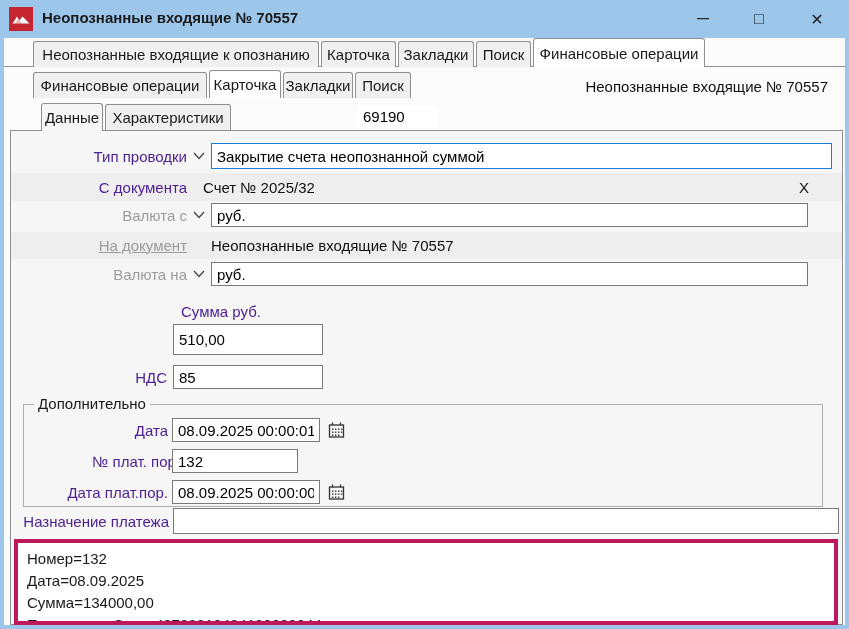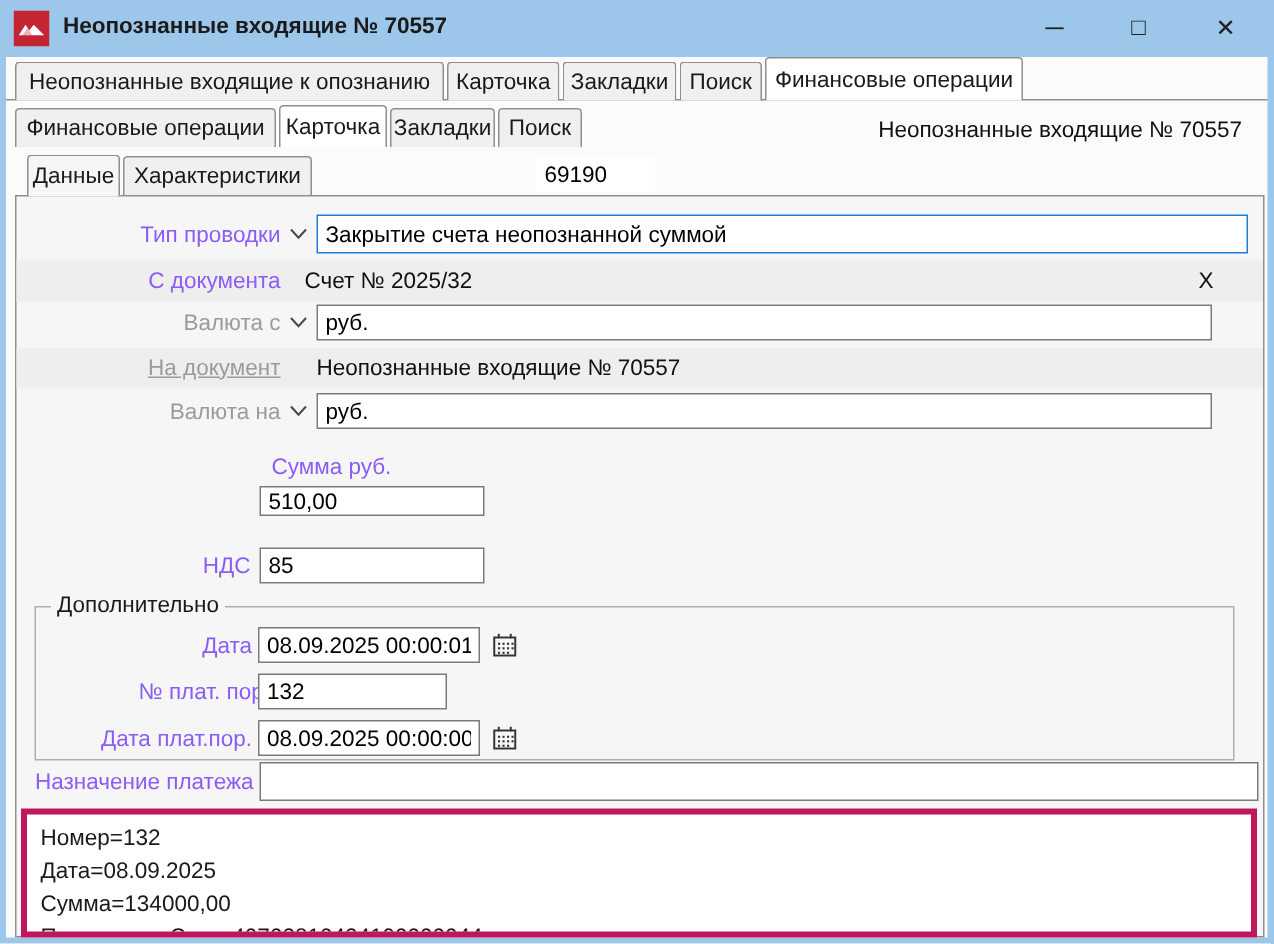--- a/index.html
+++ b/index.html
@@ -18,21 +18,21 @@
   .win-btn.min { left:685px; font-size:17px; }
   .win-btn.max { left:741px; font-size:16px; }
   .win-btn.close { left:799px; font-size:16px; }
 
   
   .client { position:absolute; left:4px; top:38px; width:841px; height:587px; background:#fbfbfb; }
 
   
   .tab { position:absolute; height:26px; background:#f0f0f0; border:1px solid #8f8f8f;
          border-bottom:none; border-radius:3px 3px 0 0; display:flex; align-items:center;
-         justify-content:center; padding:0 6px; white-space:nowrap; cursor:default; z-index:1; }
+         justify-content:center; padding:0 6px; white-space:nowrap; cursor:default; z-index:1;margin-left:23px; }
   .tab.active { background:#ffffff; z-index:3; }
 
   .tabline1 { position:absolute; left:4px; top:66px; width:841px; border-top:1px solid #8f8f8f; z-index:0; }
 
   .row1 { top:41px; }
   .row1.active { top:38px; height:29px; }
   .row2 { top:72px; }
   .row2.active { top:70px; height:28px; }
   .row3 { top:104px; }
   .row3.active { top:103px; height:28px; background:#f6f6f6; }
@@ -40,21 +40,21 @@
   .header-label { position:absolute; top:78px; right:21px; font-size:15px; color:#111; }
 
   .id-field { position:absolute; left:357px; top:105px; width:80px; height:23px; background:#fff;
               border:none; font:15px "Liberation Sans",sans-serif; padding:0 6px; }
 
   
   .page3 { position:absolute; left:10px; top:130px; width:833px; height:495px;
            background:#f6f6f6; border:1px solid #8f8f8f; z-index:2; }
 
   .flabel { position:absolute; height:26px; display:flex; align-items:center;
-            justify-content:flex-end; color:#8b5cf6; }
+            justify-content:flex-end; color:#4c1d95; }
   .flabel.gray { color:#9b9b9b; }
   .flabel.left { justify-content:flex-start; }
 
   .fvalue { position:absolute; height:26px; display:flex; align-items:center; color:#111; }
 
   .band { position:absolute; left:0; width:100%; height:28px; background:#eeeeee; }
 
   .tbox { position:absolute; background:#fff; border:1px solid #7a7a7a;
           font:15px "Liberation Sans",sans-serif; padding:0 5px; }
   .tbox.focus { border:1px solid #1a7fd4; }
@@ -146,21 +146,21 @@
 
     <div class="flabel gray" style="left:0; top:130px; width:176px;">Валюта на</div>
     <div class="dd-btn" style="left:178px; top:130px;">
       <svg width="12" height="8" viewBox="0 0 12 8">
           <polyline points="1,1 6,6.5 11,1" fill="none" stroke="#4a4a4a" stroke-width="1.4"></polyline>
         </svg>
     </div>
     <input class="tbox" style="left: 200px; top: 131px; width: 597px; height: 24px;" value="руб.">
 
     <div class="flabel left" style="left:170px; top:167px; width:120px;">Сумма руб.</div>
-    <input class="tbox" style="left: 162px; top: 193px; width: 150px; height: 20px;" value="510,00">
+    <input class="tbox" style="left: 162px; top: 193px; width: 150px; height: 31px;" value="510,00">
 
     <div class="flabel" style="left:0; top:233px; width:156px;">НДС</div>
     <input class="tbox" style="left: 162px; top: 234px; width: 150px; height: 24px;" value="85">
 
     <div class="groupbox">
       <div class="groupbox-legend">Дополнительно</div>
 
       <div class="flabel" style="left:0; top:12px; width:144px;">Дата</div>
       <input class="tbox" style="left: 148px; top: 13px; width: 148px; height: 24px;" value="08.09.2025 00:00:01">
       <div class="cal-btn" style="left:303px; top:16px;">

